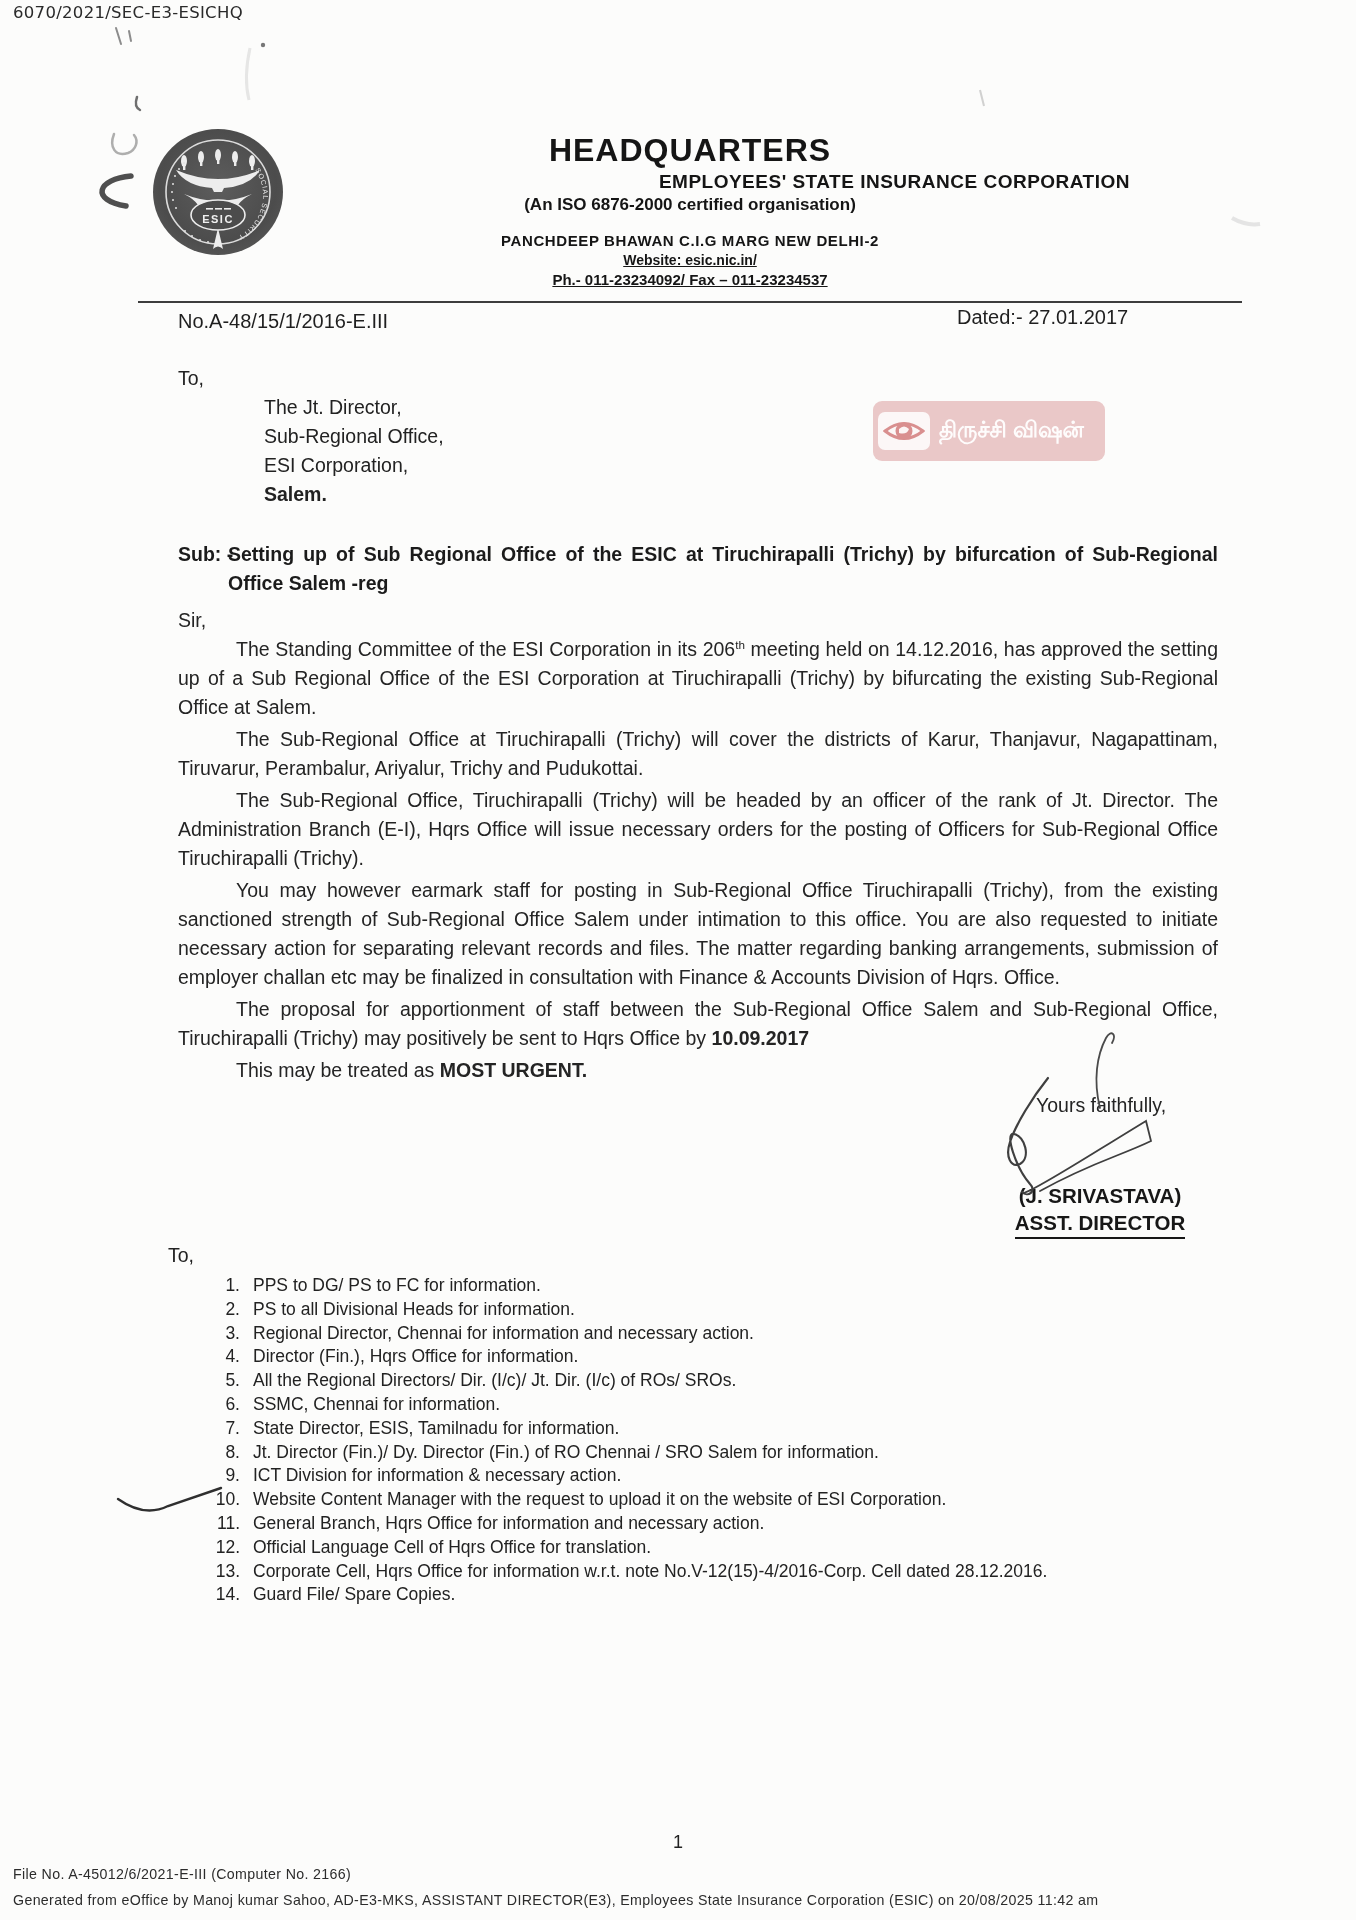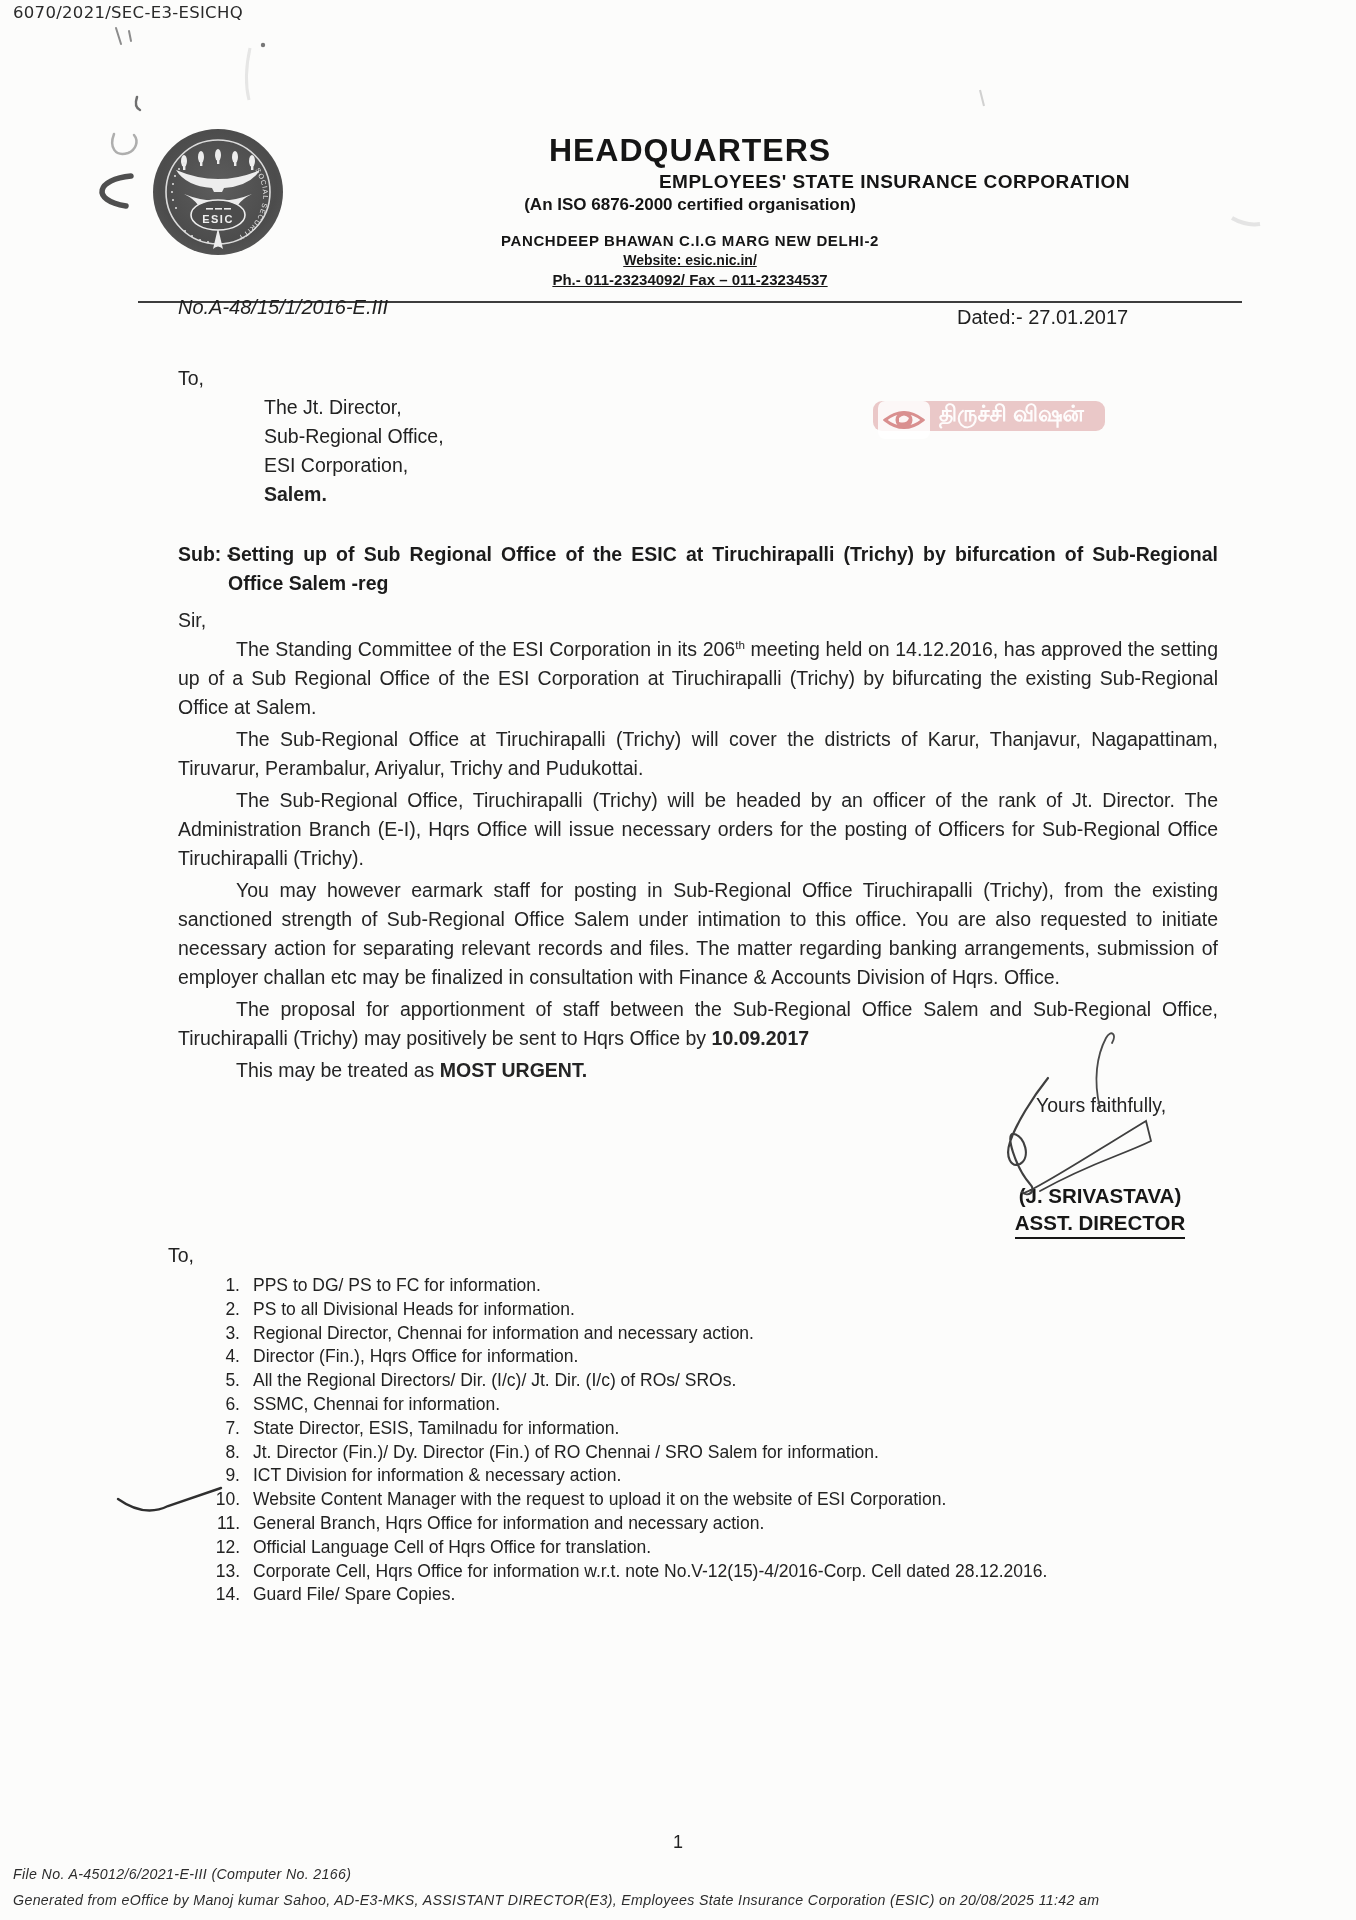--- a/index.html
+++ b/index.html
@@ -15,29 +15,29 @@
   
   .letterhead{left:250px;top:132px;width:880px;text-align:center;font-family:Liberation Sans, sans-serif;color:#151515;}
   .lh-title{font-size:32px;font-weight:bold;letter-spacing:1px;line-height:36px;}
   .lh-org{font-size:19px;font-weight:600;letter-spacing:.5px;line-height:24px;margin-top:2px;text-align:right;}
   .lh-iso{font-size:17px;font-weight:bold;line-height:22px;}
   .lh-addr{font-size:15px;font-weight:bold;letter-spacing:.6px;line-height:21px;margin-top:14px;}
   .lh-web{font-size:14px;font-weight:bold;text-decoration:underline;line-height:19px;}
   .lh-ph{font-size:15px;font-weight:bold;text-decoration:underline;line-height:20px;}
   .rule{left:138px;top:301px;width:1104px;height:2px;background:#3d3d3d;}
   
-  .ref-no{left:178px;top:296px;font-size:20px;color:#1f1f1f;font-style:italic;}
+  .ref-no{left:178px;top:310px;font-size:20px;color:#1f1f1f;}
   .ref-date{left:957px;top:306px;font-size:20px;color:#1f1f1f;}
   
   .addr{left:178px;top:364px;font-size:19.5px;line-height:29px;color:#222;}
   .addr .ind{padding-left:86px;}
   .bold{font-weight:bold;}
   
-  .wm{left:873px;top:401px;width:232px;height:30px;background:rgba(210,128,128,.42);
-      border-radius:9px;display:flex;align-items:flex-start;}
+  .wm{left:873px;top:401px;width:232px;height:60px;background:rgba(210,128,128,.42);
+      border-radius:9px;display:flex;align-items:center;}
   .wm-eyebox{width:52px;height:38px;background:rgba(255,255,255,.85);border-radius:7px;margin-left:5px;
       display:flex;align-items:center;justify-content:center;}
   .wm-text{color:rgba(255,255,255,.95);font-size:22px;font-weight:bold;margin-left:9px;white-space:nowrap;}
   
   .body-col{left:178px;top:540px;width:1040px;font-size:19.5px;line-height:29px;color:#242424;}
   .subject{position:relative;font-weight:bold;color:#1b1b1b;}
   .subject .sub-label{position:absolute;left:0;top:0;}
   .subject .sub-text{margin-left:50px;text-align:justify;}
   .salut{margin-top:8px;}
   .body-col p{margin:0 0 3px 0;text-align:justify;text-indent:58px;}
@@ -48,21 +48,21 @@
   .signer .desig{display:inline-block;border-bottom:2.5px solid #171717;padding-bottom:1px;}
   
   .dist-to{left:168px;top:1244px;font-size:19.5px;color:#222;}
   .dist{left:168px;top:1274px;width:1100px;}
   .dist ul{list-style:none;margin:0;padding:0;}
   .dist li{display:flex;line-height:23.8px;font-size:17.5px;color:#222;}
   .dist .num{width:72px;text-align:right;flex:none;}
   .dist .txt{margin-left:13px;}
   
   .pageno{left:0;top:1832px;width:1356px;text-align:center;font-size:18px;color:#222;}
-  .foot{left:13px;font-size:14.2px;letter-spacing:.35px;color:#2c2c2c;white-space:nowrap;font-style:italic;}
+  .foot{left:13px;font-size:14.2px;letter-spacing:.35px;color:#2c2c2c;white-space:nowrap;}
   .foot1{top:1866px;}
   .foot2{top:1892px;}
   svg{display:block;}
   .overlay{left:0;top:0;pointer-events:none;}
 </style>
 </head>
 <body>
 
 <div class="abs doc-id">6070/2021/SEC-E3-ESICHQ</div>
 

